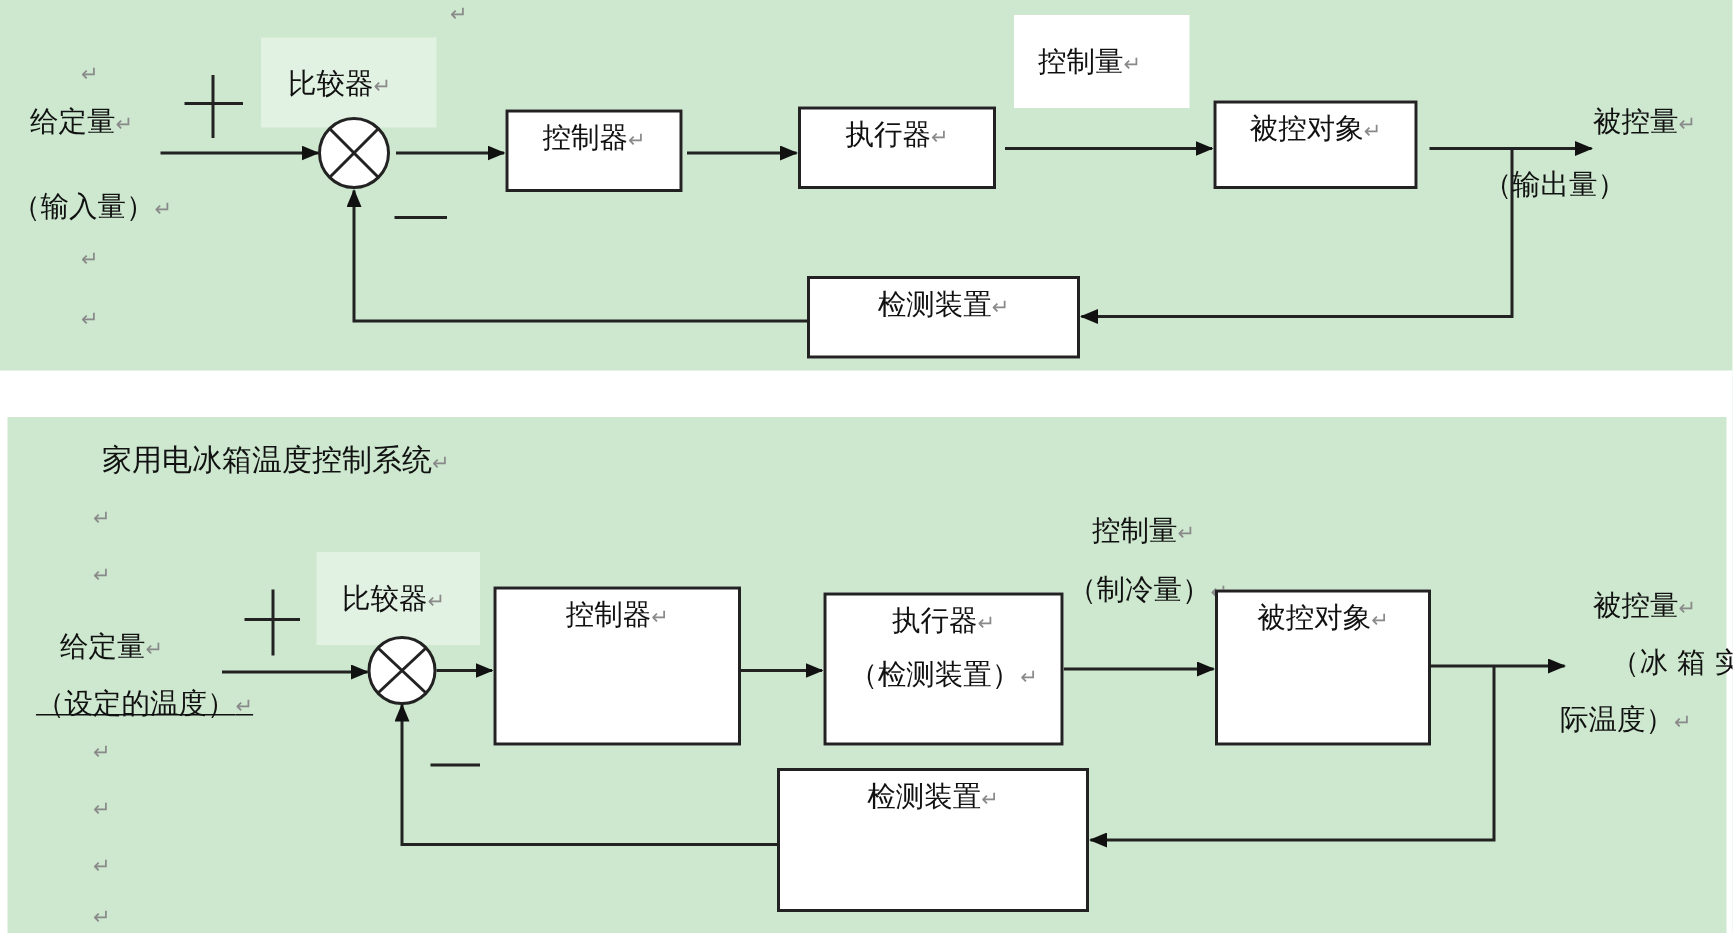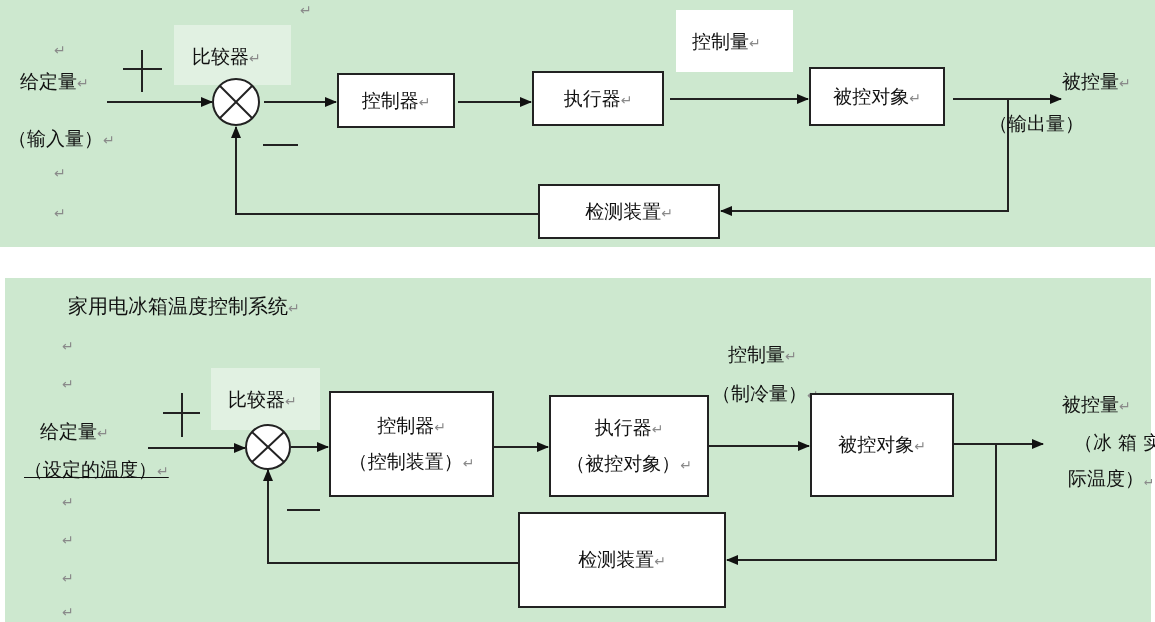--- a/index.html
+++ b/index.html
@@ -5,21 +5,21 @@
   html, body { margin:0; padding:0; background:#ffffff; }
   body { width:1155px; height:622px; position:relative; overflow:hidden;
          font-family:"DejaVu Sans", sans-serif; color:#111; }
   .panel { position:absolute; background:#cde8cf; }
   #panel-top { left:0; top:0; width:1155px; height:247px; }
   #panel-bottom { left:5px; top:278px; width:1146px; height:344px; }
   svg.wires { position:absolute; left:0; top:0; width:1155px; height:622px; }
   .txt { position:absolute; font-size:19px; line-height:22px; white-space:nowrap; }
   .pm { color:#8a8a8a; font-size:14px; }
   .box { position:absolute; background:#fff; border:2px solid #222; box-sizing:border-box;
-         display:flex; flex-direction:column; align-items:center; justify-content:center;
+         display:flex; flex-direction:column; align-items:center; 
          font-size:19px; line-height:34px; }
   .hl { position:absolute; }
   .hl-light { background:#e1f1e2; }
   .hl-white { background:#ffffff; }
   .mark { position:absolute; color:#8a8a8a; font-size:14px; }
 </style>
 </head>
 <body>
 
 <div class="panel" id="panel-top"></div>
@@ -92,34 +92,33 @@
 <span class="mark" style="left:54px;top:165px;">↵</span>
 <span class="mark" style="left:54px;top:205px;">↵</span>
 
 <div class="txt" style="left:68px;top:295px;font-size:20px;"><span>家用电冰箱温度控制系统</span><span class="pm">↵</span></div>
 <div class="txt" style="left:40px;top:420px;"><span>给定量</span><span class="pm">↵</span></div>
 <div class="txt" style="left:24px;top:458px;text-decoration:underline;"><span>（设定的温度）</span><span class="pm">↵</span></div>
 <div class="txt" style="left:228px;top:388px;"><span>比较器</span><span class="pm">↵</span></div>
 
 <div class="box" style="left:329px;top:391px;width:165px;height:106px;">
   <span><span>控制器</span><span class="pm">↵</span></span>
-  <span><span>（控制装置）</span><span class="pm">↵</span></span>
 </div>
 <div class="box" style="left:549px;top:395px;width:160px;height:102px;">
   <span><span>执行器</span><span class="pm">↵</span></span>
-  <span><span>（被控对象）</span><span class="pm">↵</span></span>
+  <span><span>（检测装置）</span><span class="pm">↵</span></span>
 </div>
 <div class="txt" style="left:728px;top:343px;"><span>控制量</span><span class="pm">↵</span></div>
 <div class="txt" style="left:712px;top:382px;"><span>（制冷量）</span><span class="pm">↵</span></div>
 <div class="box" style="left:810px;top:393px;width:144px;height:104px;">
   <span><span>被控对象</span><span class="pm">↵</span></span>
 </div>
 <div class="txt" style="left:1062px;top:393px;"><span>被控量</span><span class="pm">↵</span></div>
 <div class="txt" style="left:1048px;top:431px;margin-left:26px;"><span>（冰 箱 实</span></div>
-<div class="txt" style="left:1068px;top:469px;font-family:Liberation Mono, monospace;"><span>际温度）</span><span class="pm">↵</span></div>
+<div class="txt" style="left:1040px;top:469px;"><span>际温度）</span><span class="pm">↵</span></div>
 <div class="box" style="left:518px;top:512px;width:208px;height:96px;">
   <span><span>检测装置</span><span class="pm">↵</span></span>
 </div>
 
 <span class="mark" style="left:62px;top:338px;">↵</span>
 <span class="mark" style="left:62px;top:376px;">↵</span>
 <span class="mark" style="left:62px;top:494px;">↵</span>
 <span class="mark" style="left:62px;top:532px;">↵</span>
 <span class="mark" style="left:62px;top:570px;">↵</span>
 <span class="mark" style="left:62px;top:604px;">↵</span>

